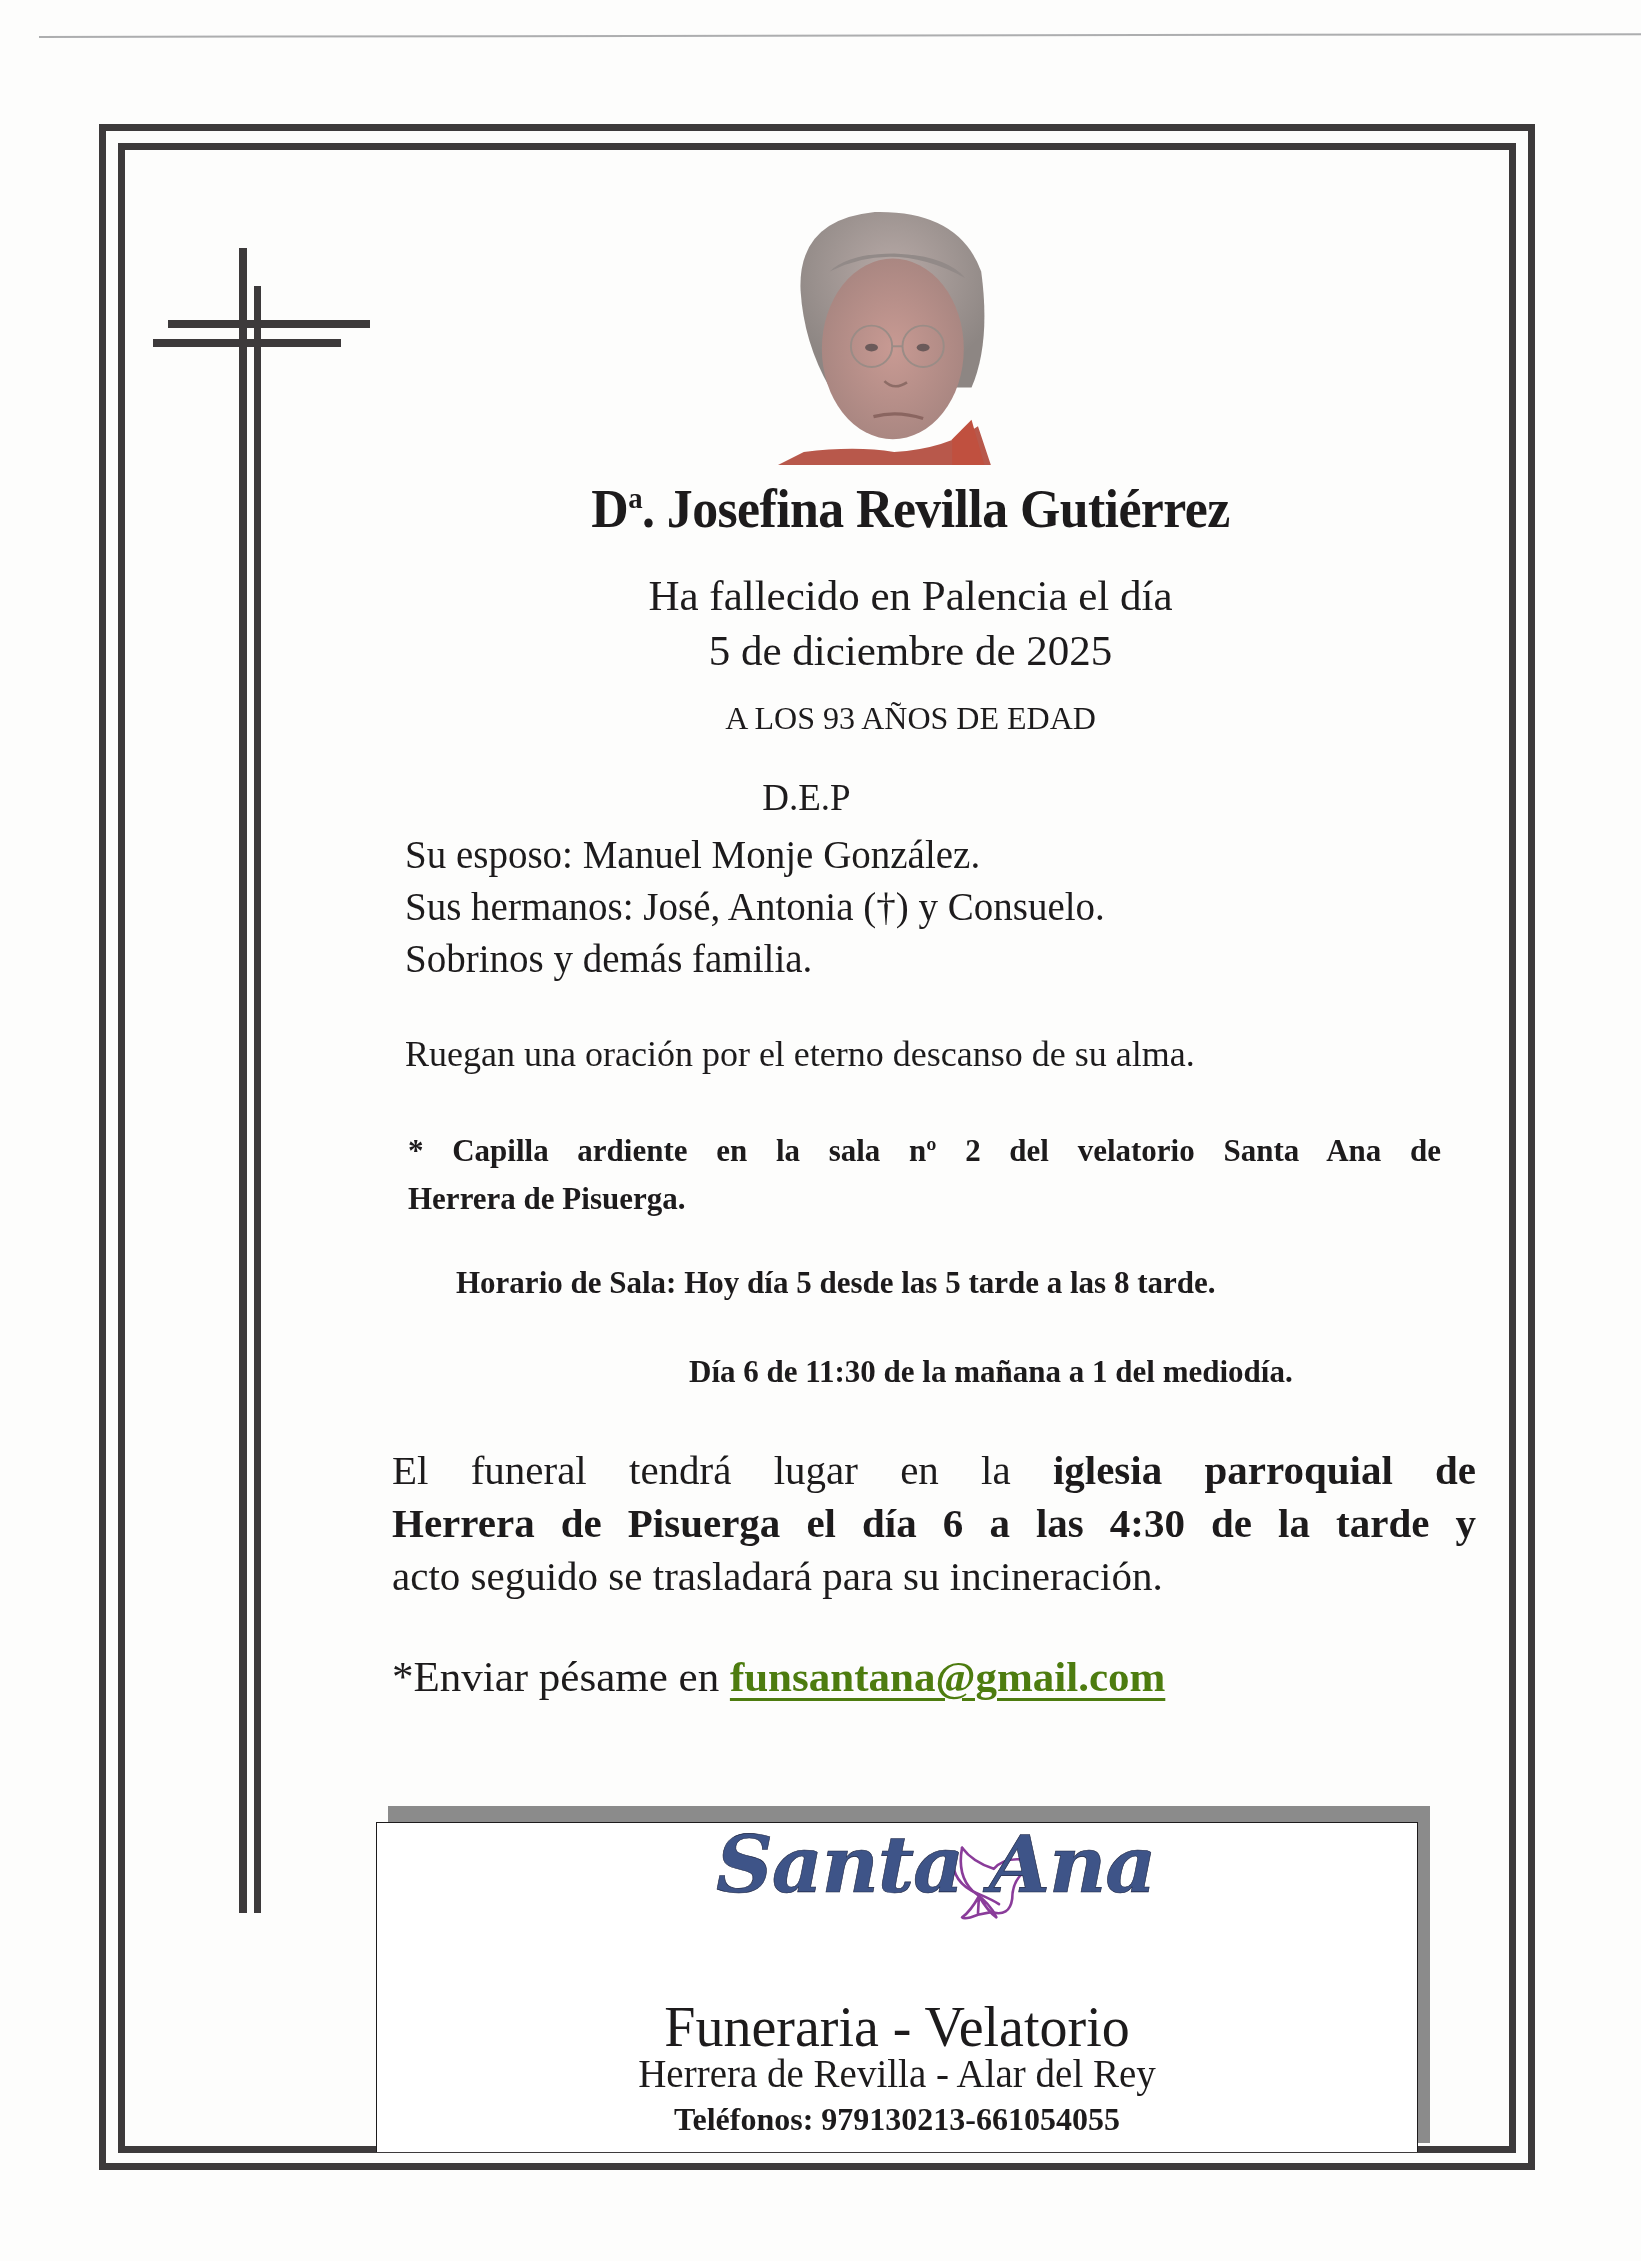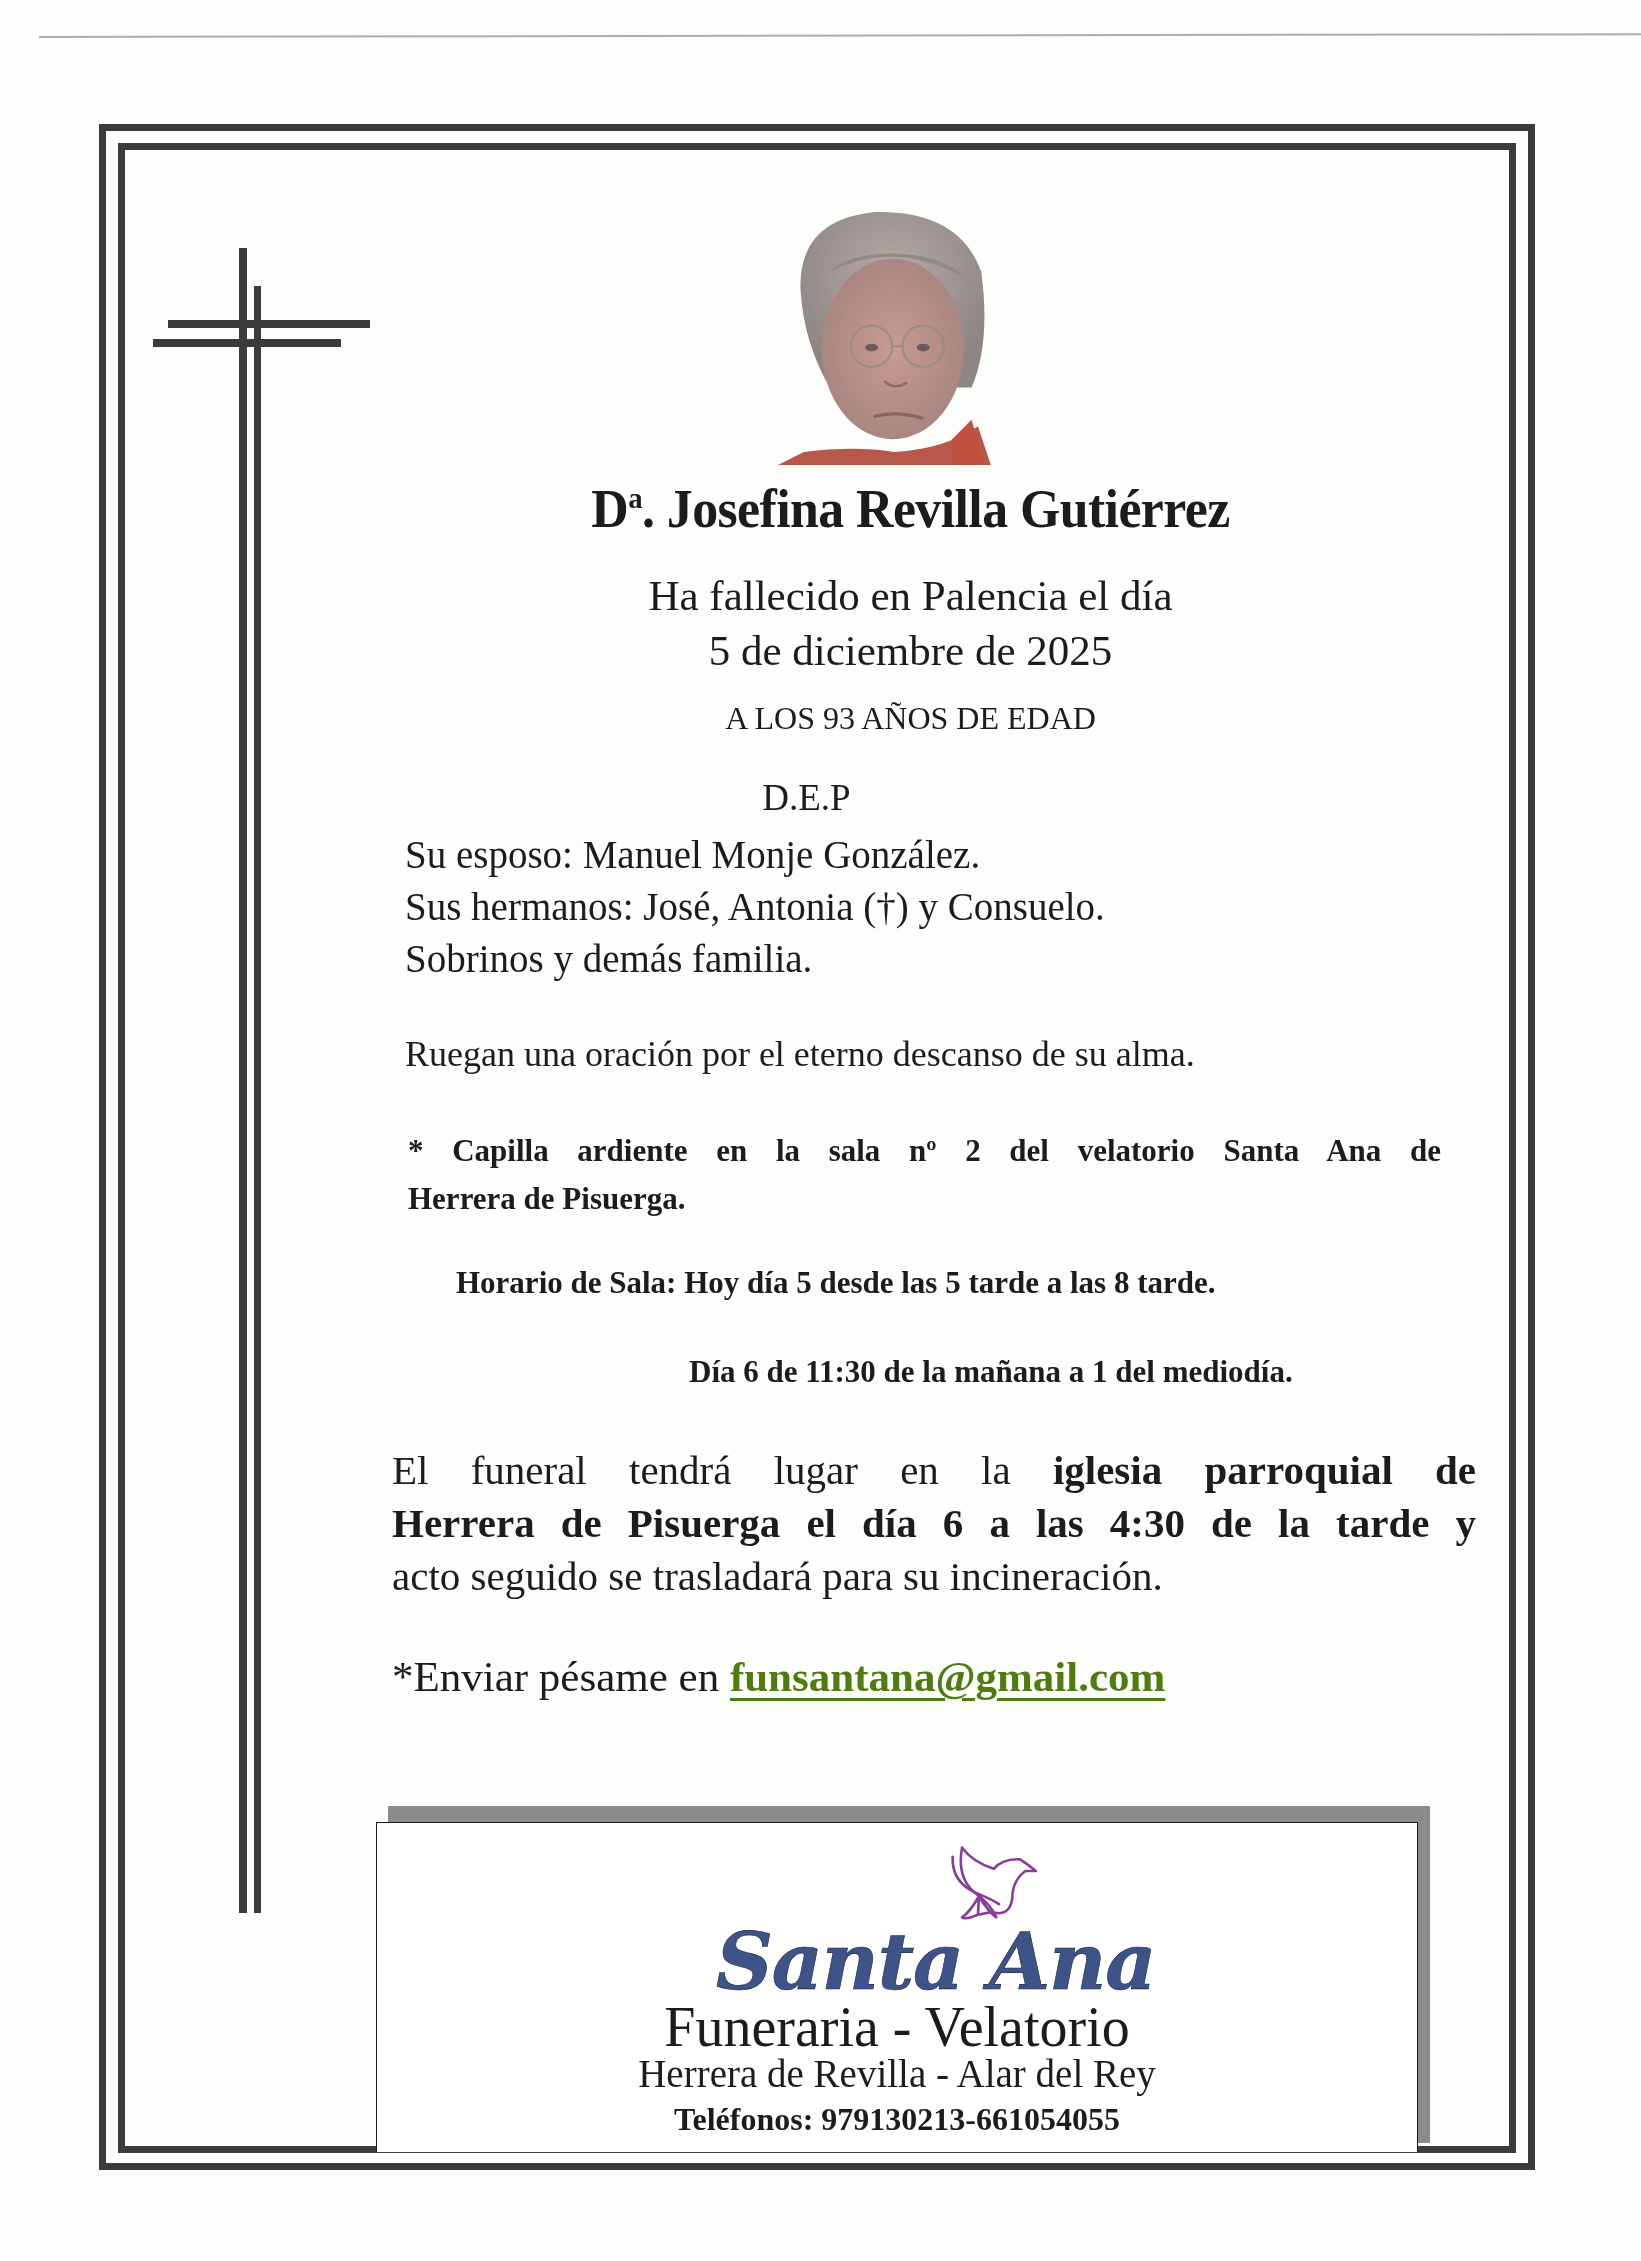--- a/index.html
+++ b/index.html
@@ -37,21 +37,21 @@
   .fun1 { top:1444px; text-align:justify; text-align-last:justify; }
   .fun2 { top:1497px; text-align:justify; text-align-last:justify; }
   .fun3 { top:1550px; }
   .b { font-weight:bold; }
   .email-line { left:392px; top:1652px; font-size:43px; }
   .email { color:#4d7c0f; font-weight:bold; text-decoration:underline; text-decoration-thickness:3.2px; text-underline-offset:6.5px; }
   .card-shadow-top { left:388px; top:1806px; width:1041px; height:17px; background:#8b8b8b; }
   .card-shadow-right { left:1416px; top:1806px; width:14px; height:337px; background:#8b8b8b; }
   .card { left:376px; top:1822px; width:1042px; height:330px; background:#fff; border:1.3px solid #1d1b1c; box-sizing:border-box; border-bottom:none; }
   .dove { left:941px; top:1836px; width:116px; height:110px; }
-  .brand { left:658px; top:1915px; width:555px; text-align:center; font-size:79px; font-style:italic; font-weight:bold; color:#3e5488; letter-spacing:-1.3px; -webkit-text-stroke:0.6px #1d2440; font-family:"DejaVu Serif", serif; }
+  .brand { left:658px; top:1818px; width:555px; text-align:center; font-size:79px; font-style:italic; font-weight:bold; color:#3e5488; letter-spacing:-1.3px; -webkit-text-stroke:0.6px #1d2440; font-family:"DejaVu Serif", serif; }
   .card-text { left:376px; width:1042px; text-align:center; }
   .ct1 { top:1995px; font-size:56px; }
   .ct2 { top:2051px; font-size:39px; }
   .ct3 { top:2101px; font-size:32px; font-weight:bold; }
 </style>
 </head>
 <body>
 
 <div class="abs scanline"></div>
 

